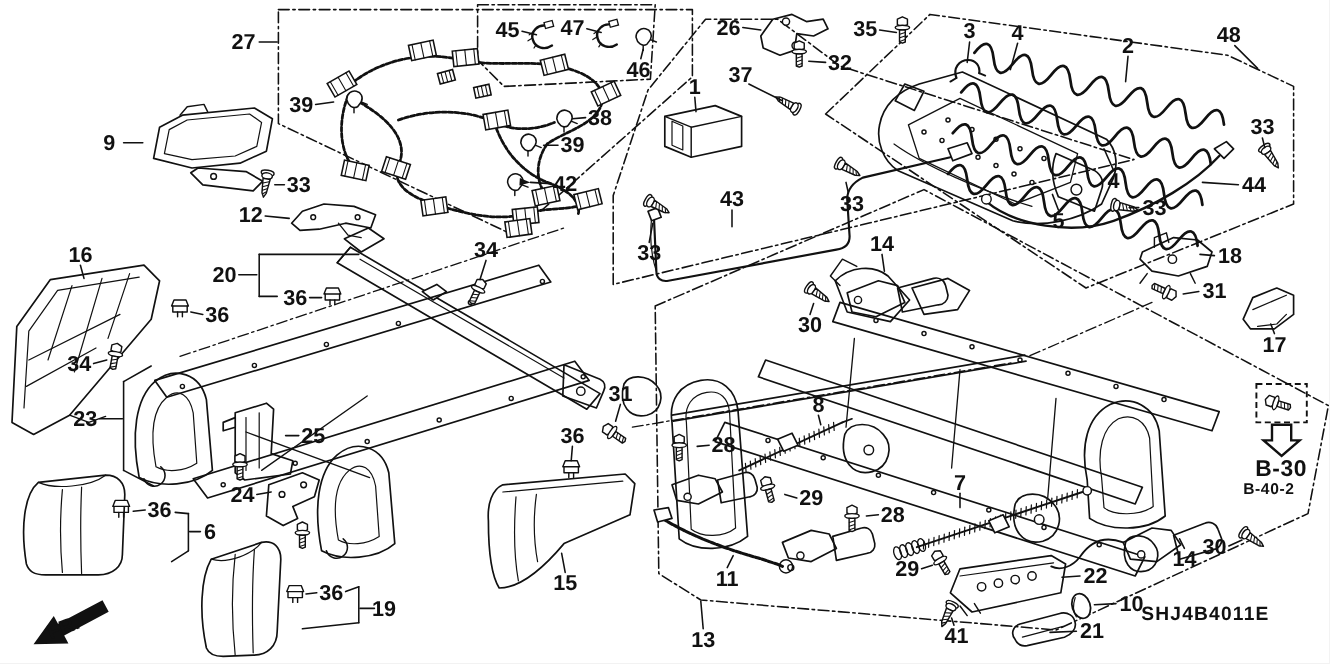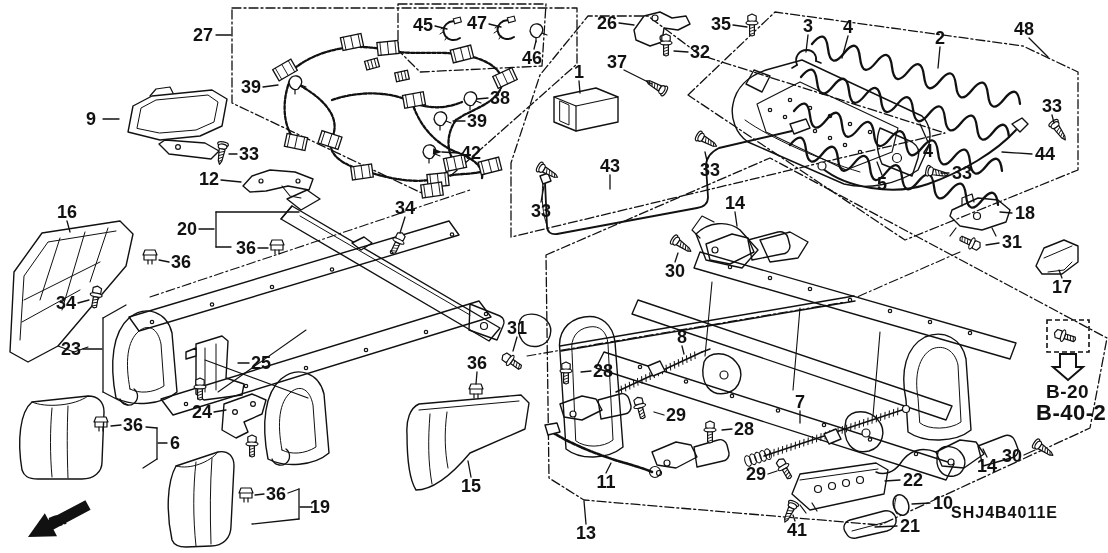--- a/index.html
+++ b/index.html
@@ -1,21 +1,21 @@
 <!DOCTYPE html>
 <html><head>
 <meta charset="utf-8">
 <style>
   html,body{margin:0;padding:0;background:#e8e8e8;font-family:"Liberation Sans",sans-serif;}
   #stage{position:relative;width:1108px;height:553px;background:#fff;overflow:hidden;}
   svg{position:absolute;left:0;top:0;}
   svg text{font-family:"Liberation Sans","DejaVu Sans",sans-serif;font-weight:700;fill:#111;}
   .ov{position:absolute;color:#111;font-weight:700;white-space:nowrap;}
   .b40{left:1046px;top:381px;font-size:19px;letter-spacing:.5px;}
-  .b402{left:1036px;top:400px;font-size:22px;letter-spacing:.5px;}
+  .b402{left:1036px;top:400px;font-size:13px;letter-spacing:.5px;}
   .pcode{left:951px;top:504px;font-size:16px;letter-spacing:1px;}
 </style>
 </head>
 <body>
 <div id="stage">
 
 <svg id="cv" width="1108" height="553" viewBox="0 0 1108 553">
       <g>
         <g>
           <path d="M232,8 L577,8 L577,64 L428,196 L232,103 Z" fill="none" stroke="#111111" stroke-width="1.3" stroke-linecap="round" stroke-linejoin="round" stroke-dasharray="9 3 2 3"></path>
@@ -967,17 +967,17 @@
           <line x1="987" y1="457" x2="983" y2="449" stroke="#111111" stroke-width="1.3" stroke-dasharray="none" stroke-linecap="round"></line>
           <text x="987" y="466" font-size="18" text-anchor="middle" dominant-baseline="central">14</text>
         </g>
         <g>
           <line x1="1024" y1="455" x2="1035" y2="450" stroke="#111111" stroke-width="1.3" stroke-dasharray="none" stroke-linecap="round"></line>
           <text x="1012" y="456" font-size="18" text-anchor="middle" dominant-baseline="central">30</text>
         </g>
       </g>
     </svg>
 
-<div class="ov b40">B-20</div>
+<div class="ov b40">B-30</div>
 <div class="ov b402">B-40-2</div>
 <div class="ov pcode">SHJ4B4011E</div>
 
 </div>
 
 </body></html>

